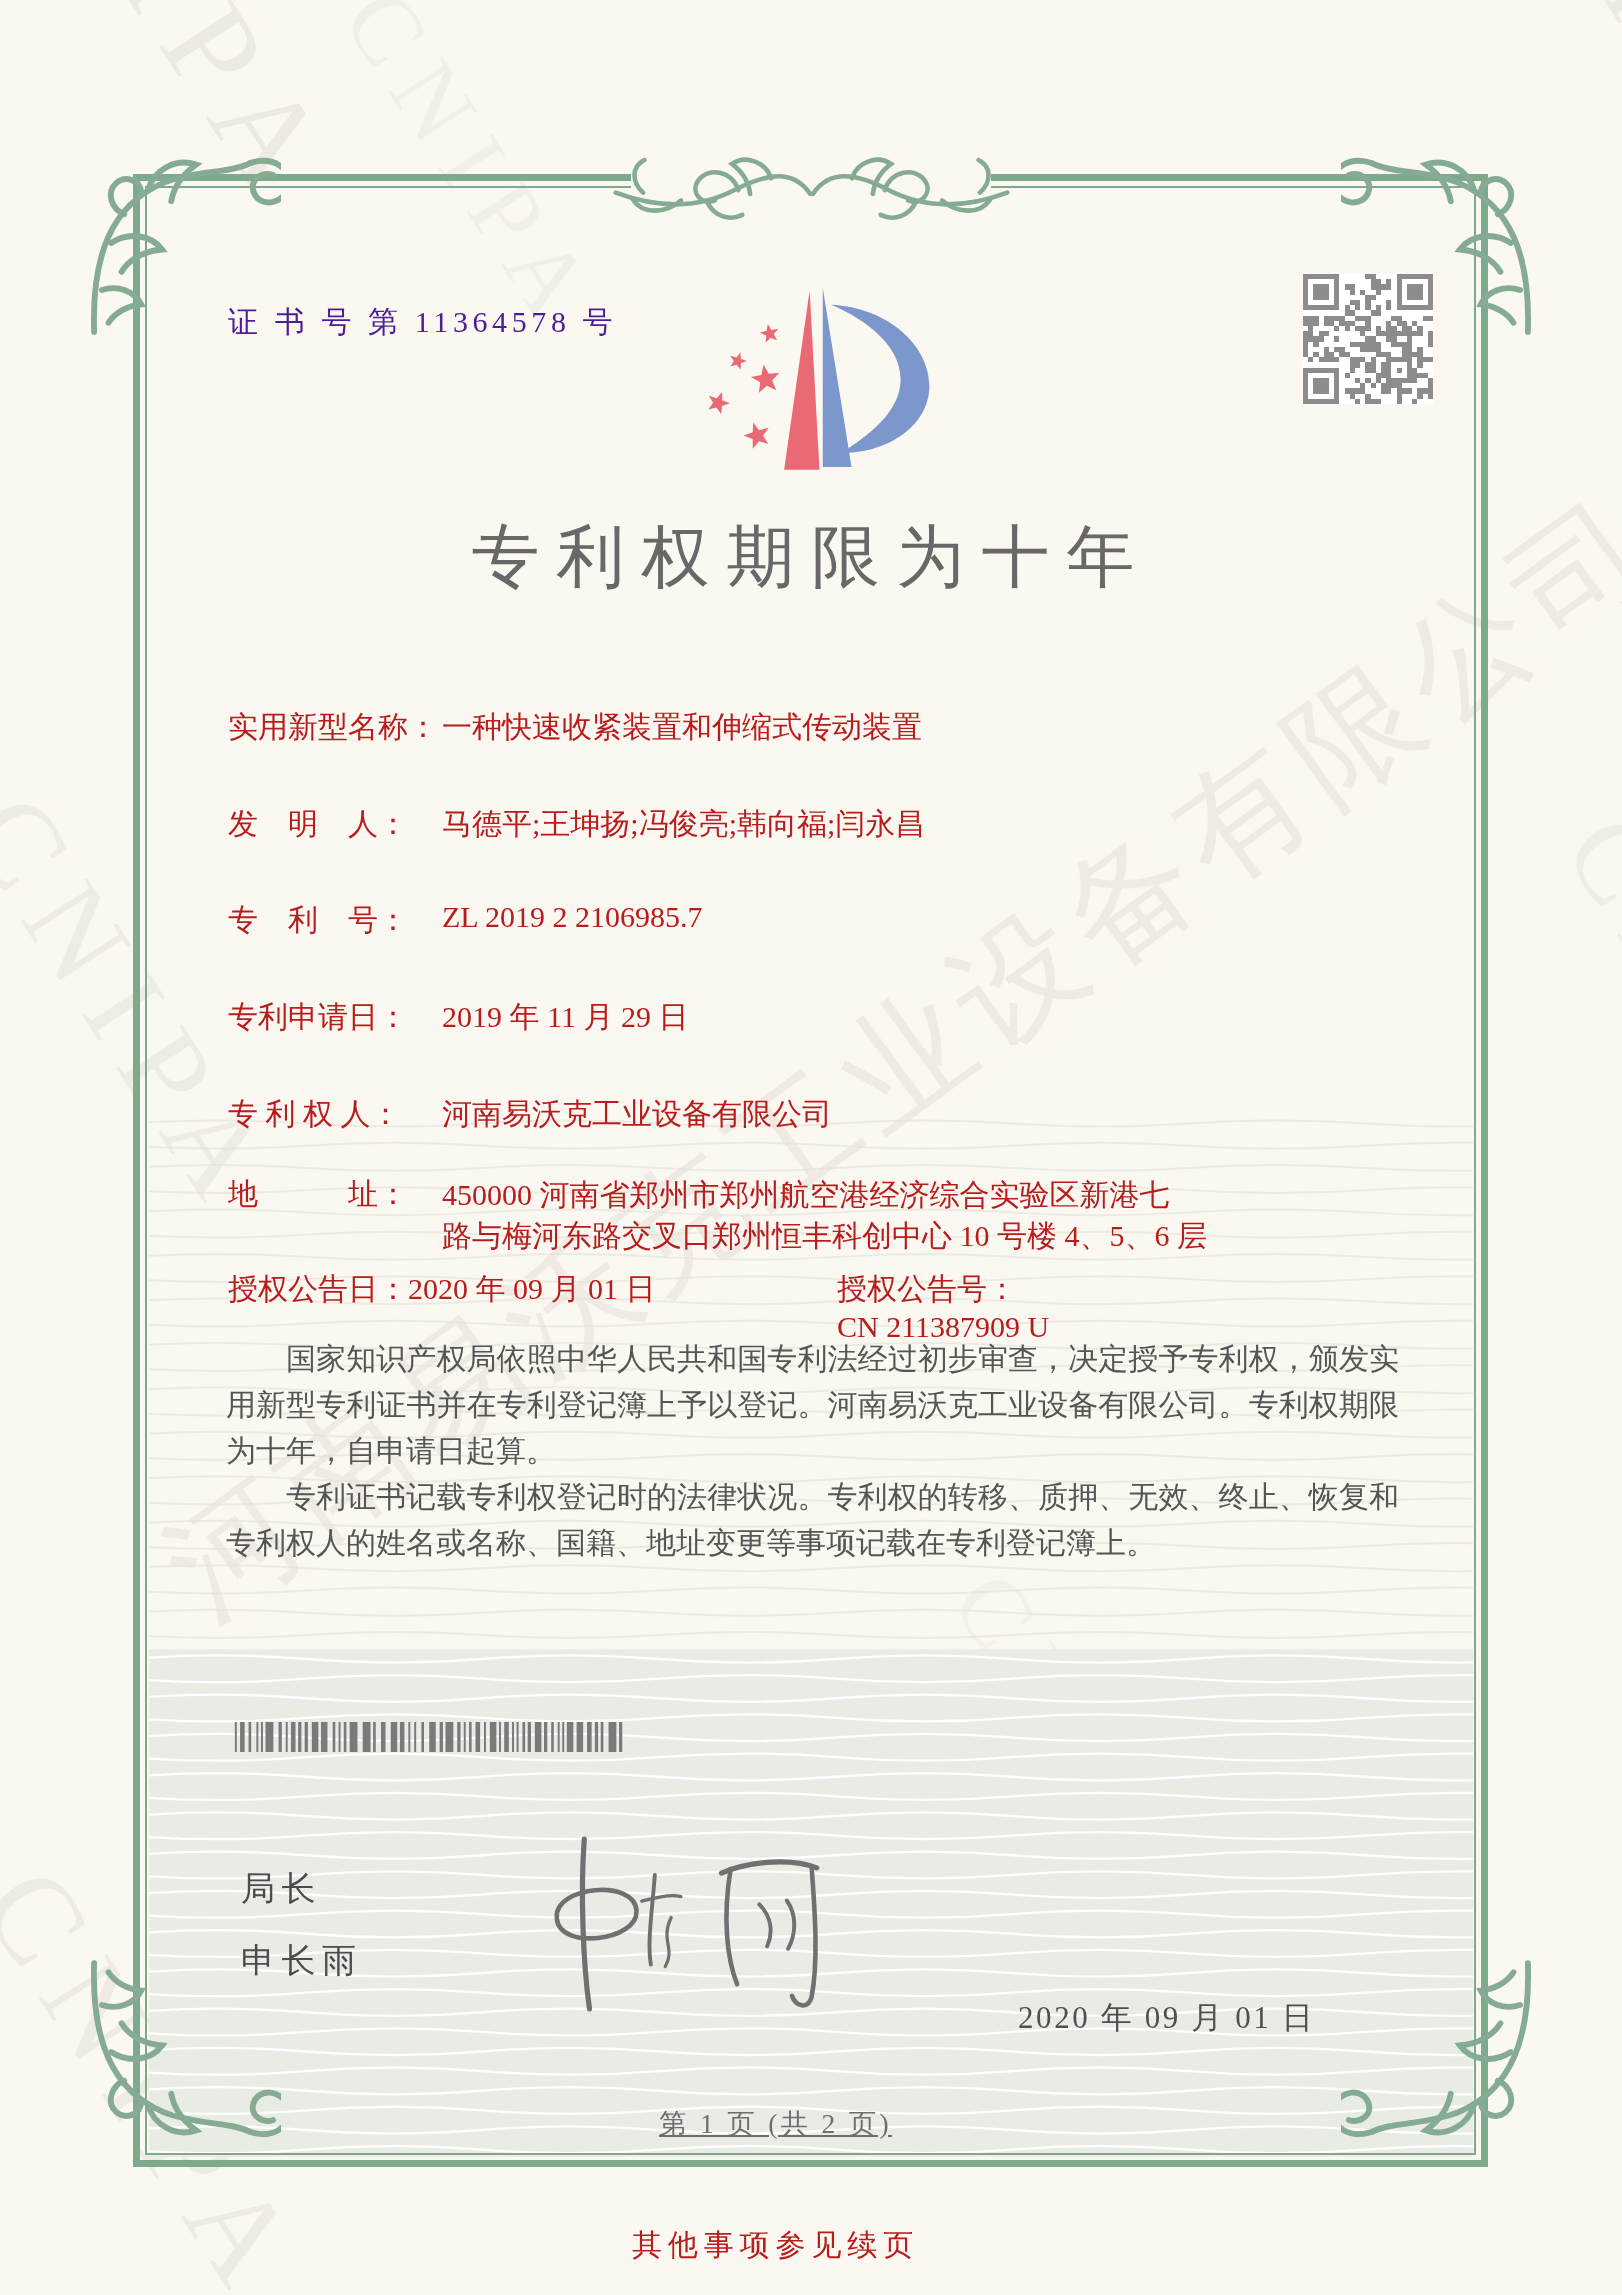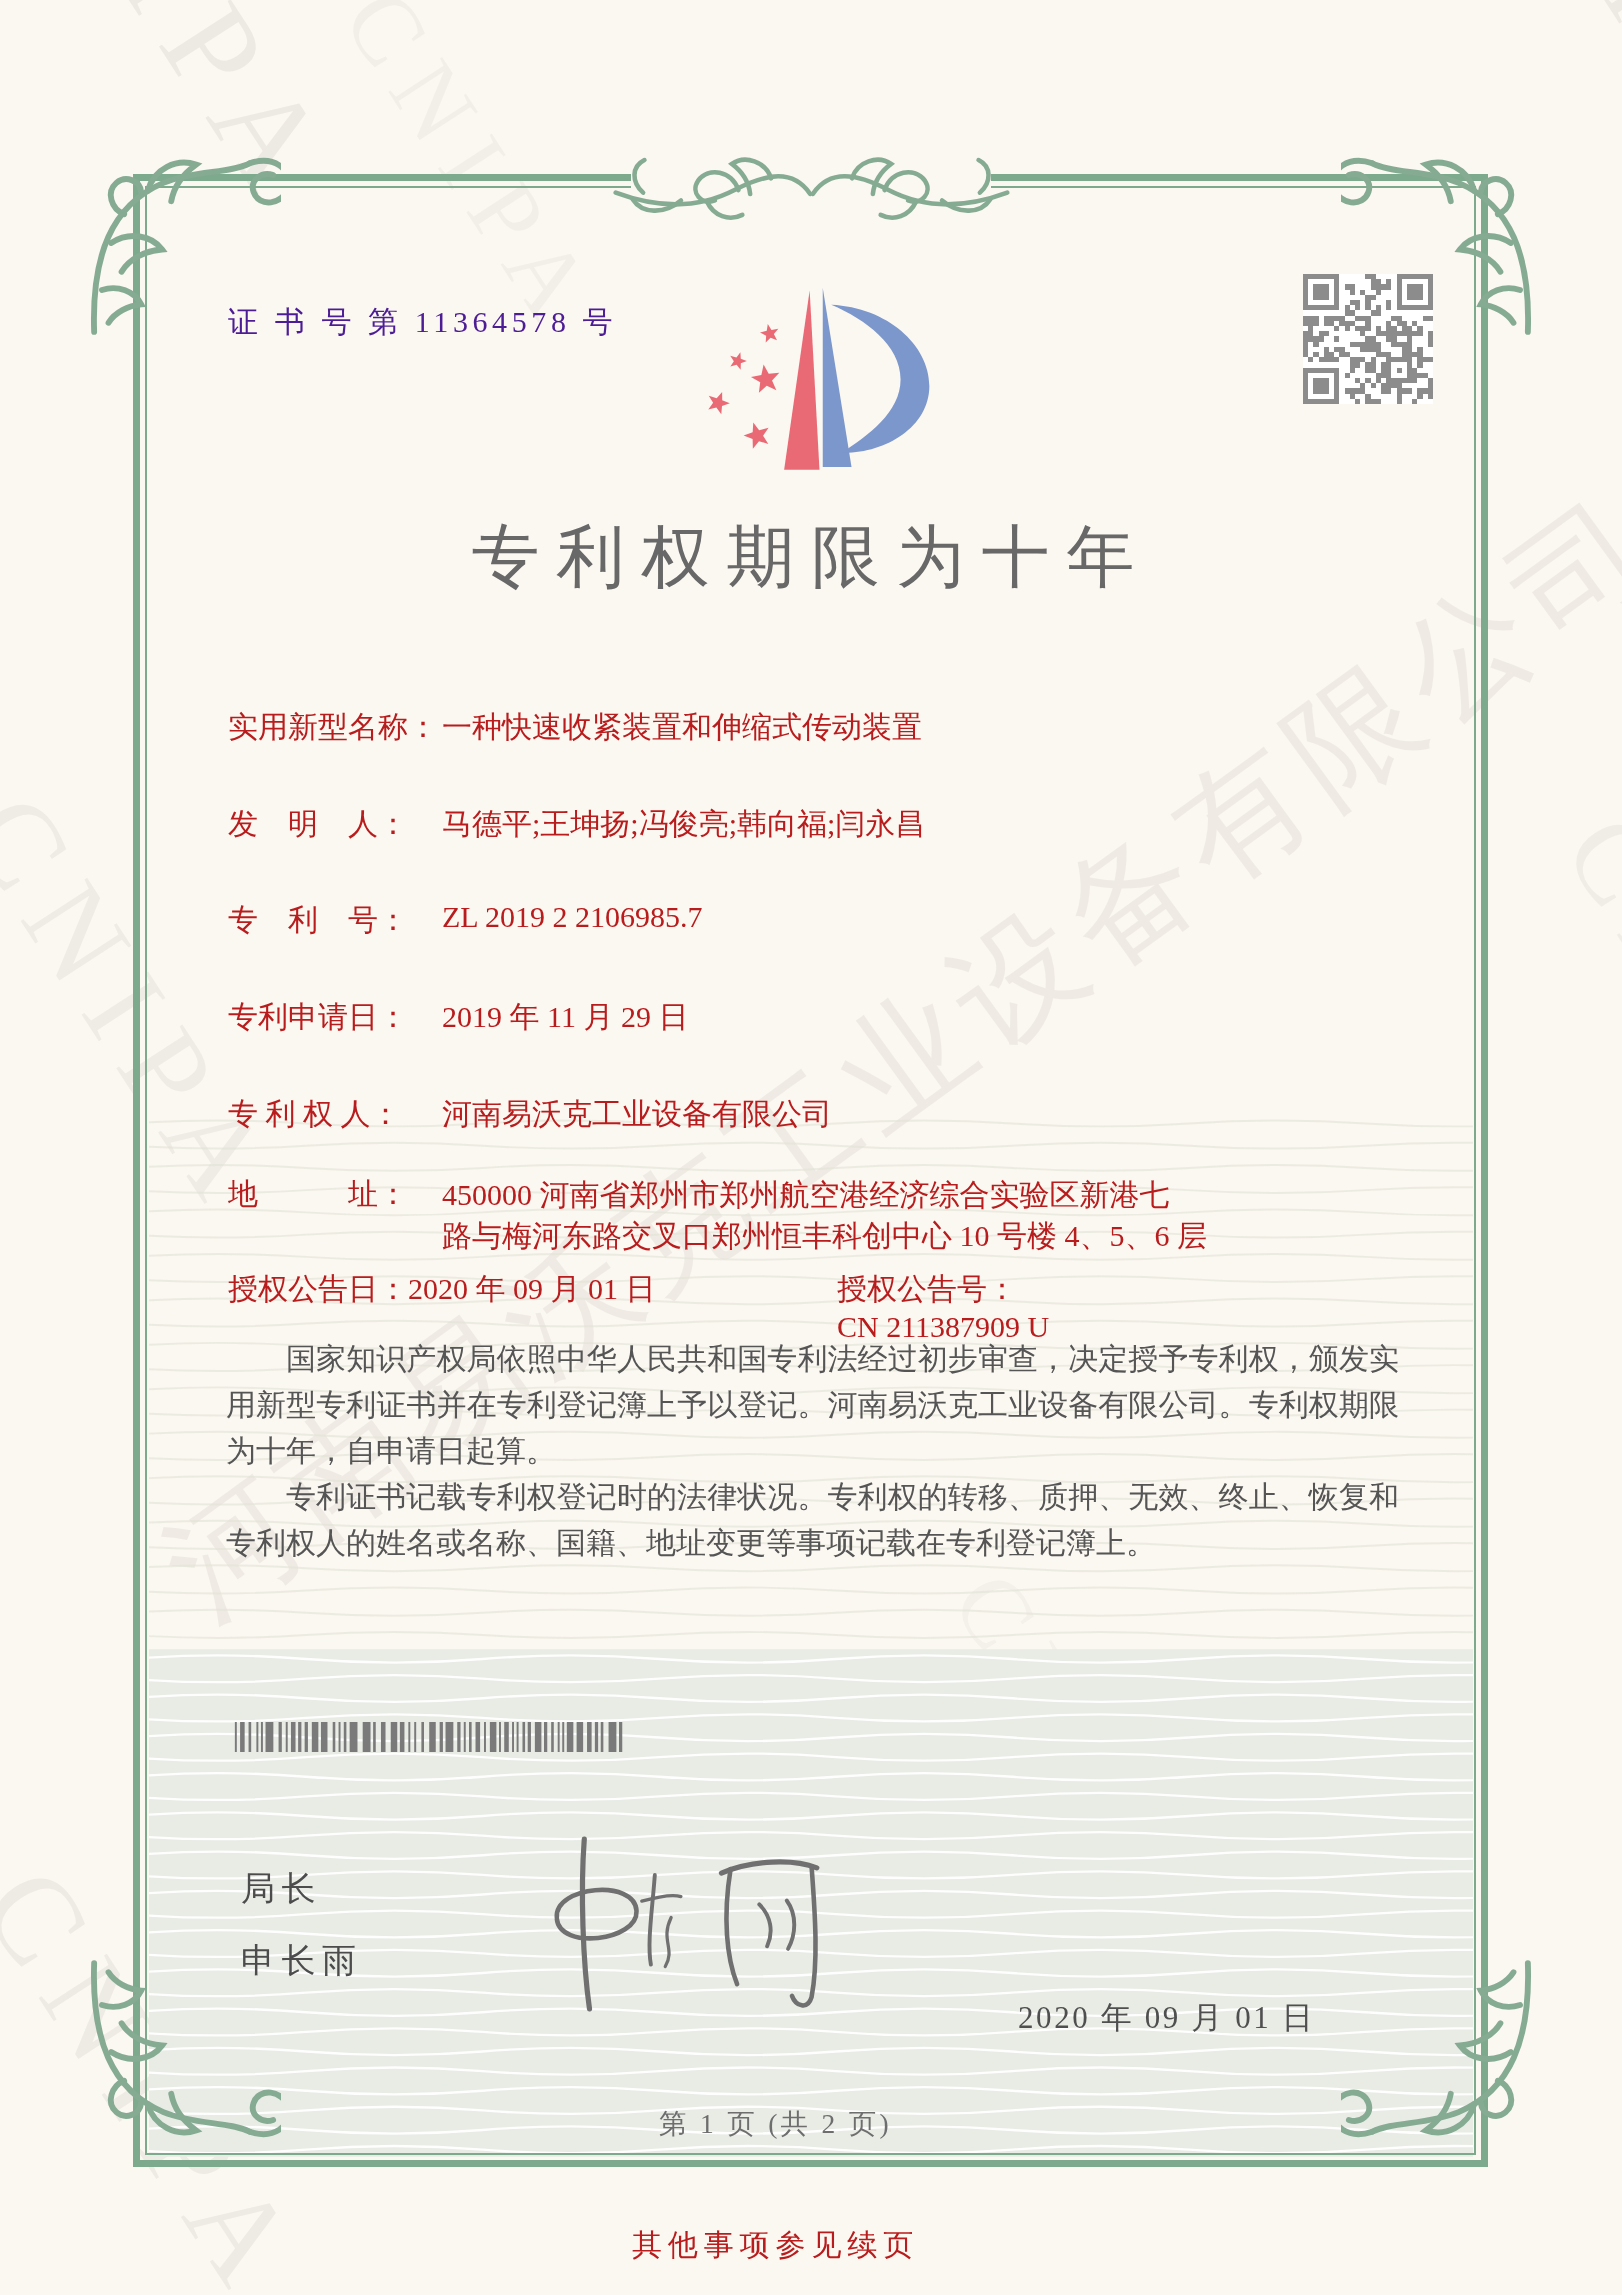--- a/index.html
+++ b/index.html
@@ -27,21 +27,21 @@
   .row{position:absolute;left:228px;display:flex;font-size:30px;color:#b91c1c;justify-content:flex-end;}
   .flabel{display:inline-block;width:214px;flex:0 0 214px;}
   .fvalue{white-space:nowrap;}
   .addrv div{line-height:41px;white-space:nowrap;}
   .grant2{position:absolute;left:609px;top:0;display:flex;white-space:nowrap;flex-direction:column;}
   .paras{left:226px;top:1336px;width:1173px;font-size:30px;line-height:46px;color:#555555;
          text-align:justify;}
   .paras p{margin:0;text-indent:60px;}
   .director{left:241px;font-size:34px;letter-spacing:6.5px;color:#4c4c4c;}
   .issuedate{left:1018px;top:1997px;font-size:31px;letter-spacing:2.6px;color:#4f4f4f;}
-  .pageinfo{left:0;width:1551px;top:2106px;text-align:center;font-size:27.5px;letter-spacing:3.3px;color:#6e6e6e;}
+  .pageinfo{left:0;width:1551px;top:2106px;text-align:center;font-size:27.5px;letter-spacing:3.3px;color:#6e6e6e;text-decoration:underline;}
   .footer{left:0;width:1551px;top:2225px;text-align:center;font-size:30px;letter-spacing:5.9px;color:#b91c1c;}
   .backing{position:absolute;background:#fbf7f1;}
 </style>
 </head>
 <body>
 
 <div class="page">
 
   <div class="wm wm-cnipa" style="left:-92px;top:-98px;font-size:131px;letter-spacing:27.5px;transform:rotate(57deg);opacity:.12;">CNIPA</div>
   <div class="wm wm-cnipa" style="left:281px;top:105px;font-size:98px;letter-spacing:19.6px;transform:rotate(57deg);opacity:.07;">CNIPA</div>

